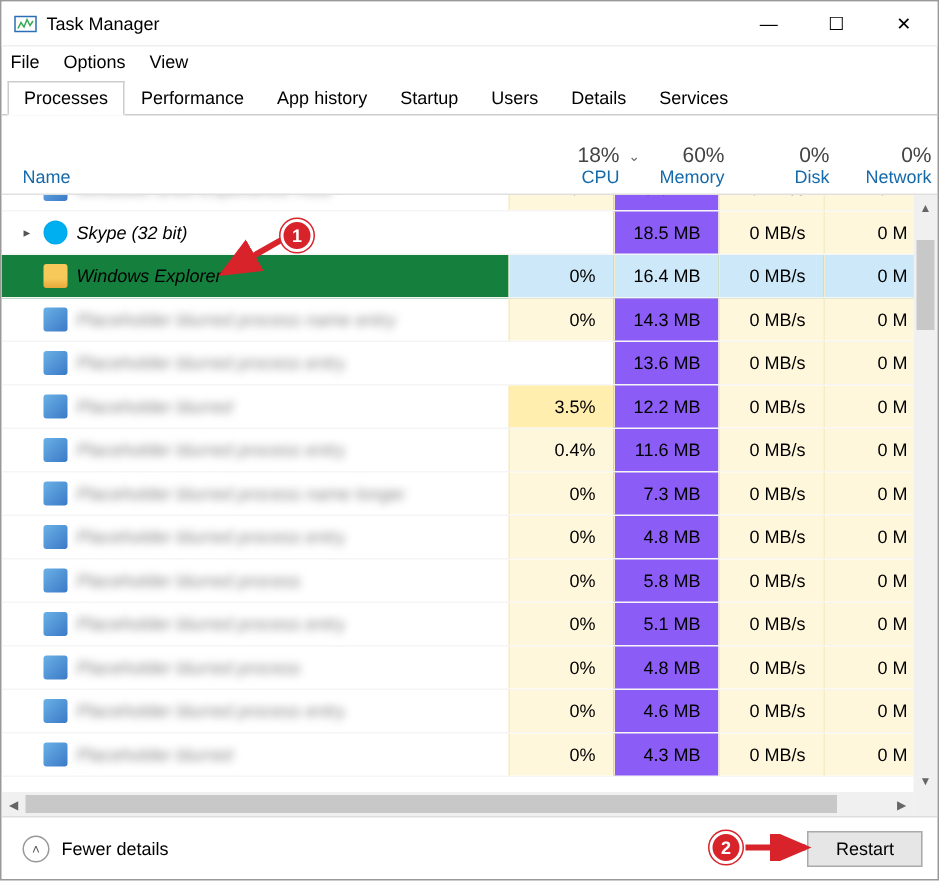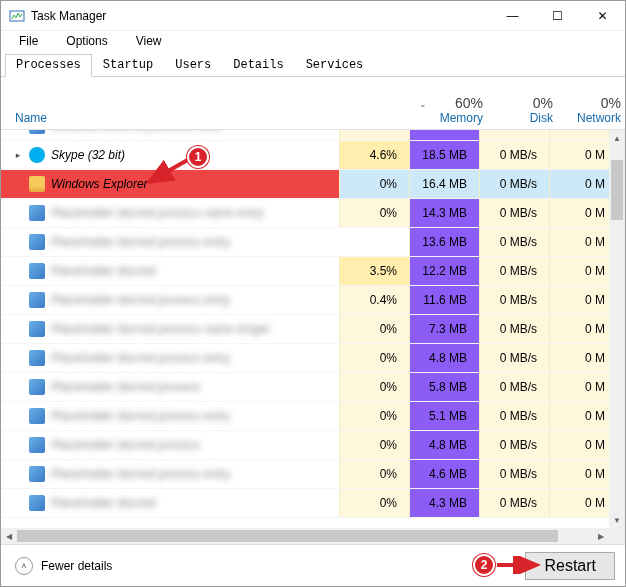--- a/index.html
+++ b/index.html
@@ -27,30 +27,29 @@
     width: 16px; height: 16px;
     margin-right: 6px;
   }
   .titlebar .title { flex: 1; }
   .winbtn {
     width: 45px; height: 29px;
     display: flex; align-items: center; justify-content: center;
     font-family: Arial, sans-serif;
   }
   
-  .menubar { height: 20px; display: flex; align-items: center; padding: 0 12px; gap: 16px; }
+  .menubar { height: 20px; display: flex; align-items: center; padding: 0 0; gap: 4px; }
   .menubar span { padding: 2px 6px; }
   
   .tabstrip {
     display: flex;
     border-bottom: 1px solid #ccc;
     padding-left: 4px;
     margin-top: 2px;
     height: 24px;
-    font-family: Liberation Mono, monospace;
   }
   .tab {
     padding: 3px 10px;
     border: 1px solid transparent;
     font-size: 12px;
     position: relative;
     top: 1px;
   }
   .tab.active {
     border-color: #ccc;
@@ -90,21 +89,21 @@
   .rows {
     position: absolute; inset: 0 16px 16px 0;
     overflow: hidden;
   }
   .row {
     display: flex;
     align-items: center;
     height: 29px;
     border-bottom: 1px solid #f5f5f5;
   }
-  .row.selected { background: #ef4444; }
+  .row.selected { background: #15803d; }
   .row .namecell {
     flex: 1;
     display: flex;
     align-items: center;
     padding-left: 12px;
     min-width: 0;
     gap: 6px;
   }
   .row .expander { width: 10px; text-align: center; font-size: 9px; color: #555; }
   .row .picon { width: 16px; height: 16px; flex-shrink: 0; }
@@ -174,21 +173,21 @@
   .fewer-toggle {
     width: 18px; height: 18px; border: 1px solid #999; border-radius: 50%;
     display: flex; align-items: center; justify-content: center;
     font-size: 9px; color: #555;
   }
   .footer .spacer { flex: 1; }
   .action-btn {
     padding: 4px 18px;
     border: 1px solid #aaa;
     background: #e6e6e6;
-    font-size: 16px;
+    font-size: 12px;
   }
   
   .callout {
     position: absolute;
     width: 22px; height: 22px;
     background: #d8232a;
     border: 2px solid #fff;
     border-radius: 50%;
     color: #fff;
     font-weight: bold;
@@ -221,29 +220,35 @@
 </div>
 
 <div class="menubar">
   <span>File</span>
   <span>Options</span>
   <span>View</span>
 </div>
 
 <div class="tabstrip" id="tabstrip">
     <div class="tab active">Processes</div>
+    <div class="tab">Performance</div>
+    <div class="tab">App history</div>
     <div class="tab">Startup</div>
     <div class="tab">Users</div>
     <div class="tab">Details</div>
     <div class="tab">Services</div>
   </div>
 
 <div class="headerbar">
   <div class="namecol">Name</div>
   <div class="numcol">
+    <span class="pct">18%</span>
+    <span>CPU</span>
+  </div>
+  <div class="numcol">
     <span class="sortind">⌄</span>
     <span class="pct">60%</span>
     <span>Memory</span>
   </div>
   <div class="numcol">
     <span class="pct">0%</span>
     <span>Disk</span>
   </div>
   <div class="numcol" style="width:60px;padding-right:4px">
     <span class="pct">0%</span>
@@ -263,21 +268,20 @@
         <div class="numcell h2">29.0 MB</div>
         <div class="numcell">0 MB/s</div>
         <div class="numcell net" style="width: 60px; padding-right: 4px;">0 M</div>
       </div>
       <div class="row">
         <div class="namecell">
           <span class="expander">▸</span>
           <span class="picon skypeicon"></span>
           <span class="pname">Skype (32 bit)</span>
         </div>
-        <div class="numcell h1">4.6%</div>
         <div class="numcell h2">18.5 MB</div>
         <div class="numcell">0 MB/s</div>
         <div class="numcell net" style="width: 60px; padding-right: 4px;">0 M</div>
       </div>
       <div class="row selected">
         <div class="namecell">
           <span class="expander"></span>
           <span class="picon explorericon"></span>
           <span class="pname">Windows Explorer</span>
         </div>

